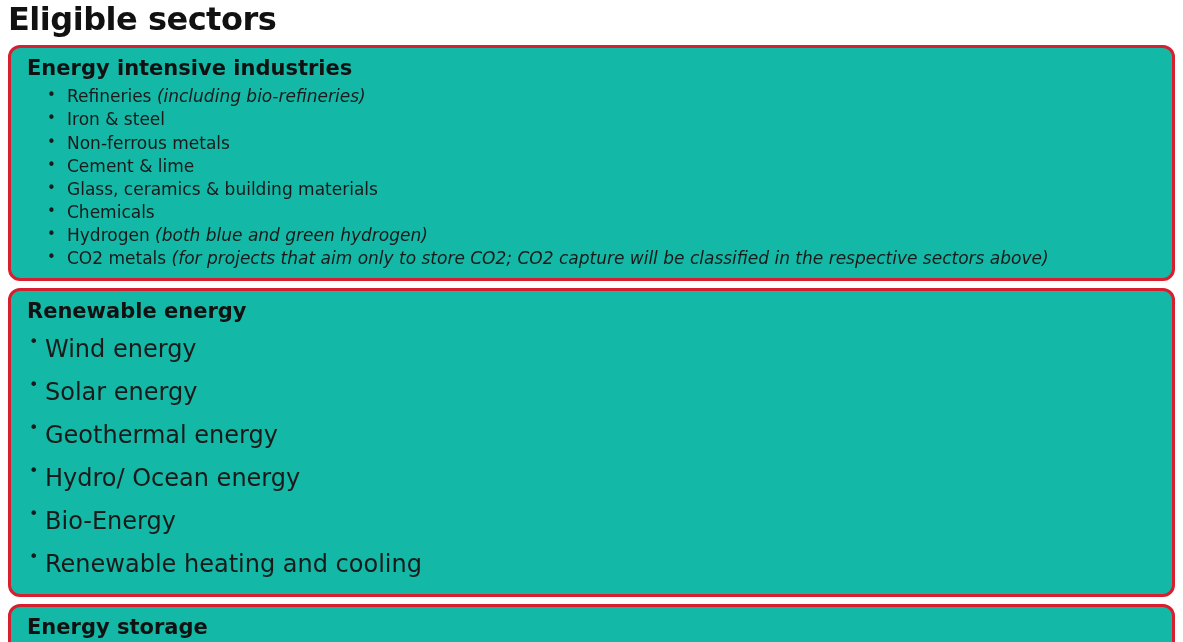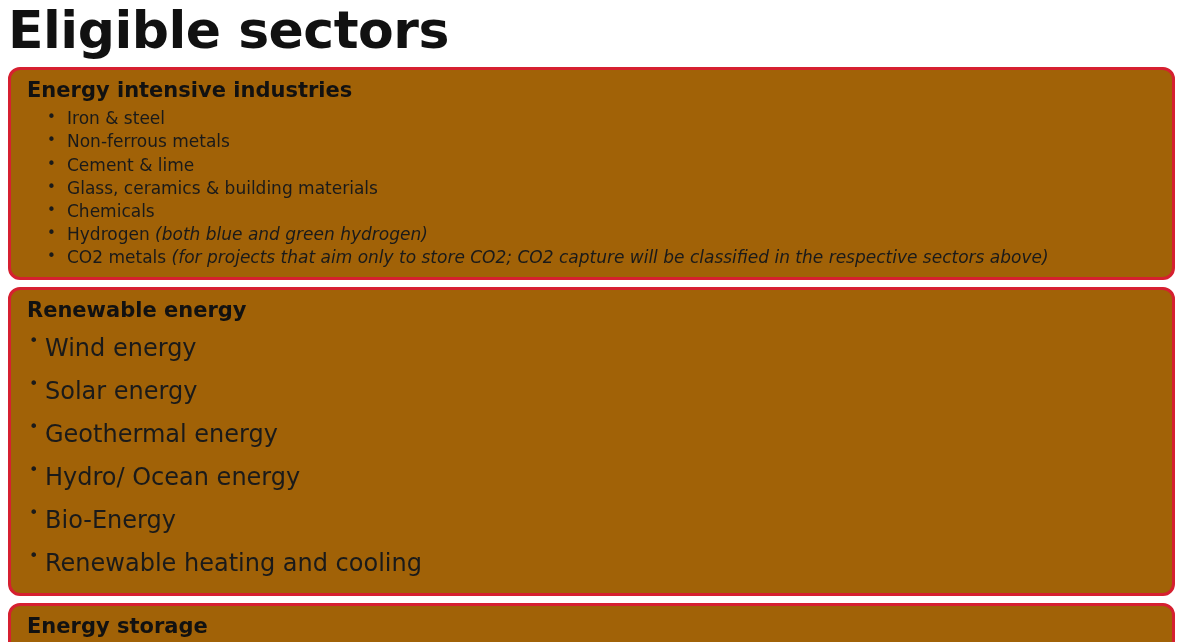--- a/index.html
+++ b/index.html
@@ -14,34 +14,34 @@
     color: #1a1a1a;
     overflow: hidden;
   }
   .page {
     position: relative;
     width: 1183px;
     height: 642px;
     box-sizing: border-box;
   }
   .page-title {
-    font-size: 52px;
+    font-size: 32px;
     font-weight: bold;
     letter-spacing: -0.5px;
     margin: 2px 0 8px 8px;
     line-height: 1.1;
     color: #111111;
   }
   .box {
     border: 3px solid #d62030;
     border-radius: 12px;
     margin: 0 8px 7px 8px;
     padding: 6px 12px 8px 12px;
     box-sizing: border-box;
-    background: #a16207;
+    background: #14b8a6;
   }
   .box-title {
     font-size: 21px;
     font-weight: bold;
     color: #111111;
     margin: 2px 0 4px 4px;
     line-height: 1.2;
   }
   ul.items {
     list-style: none;
@@ -102,20 +102,21 @@
 </head>
 <body>
 
 <div class="page">
 
   <h1 class="page-title">Eligible sectors</h1>
 
   <div class="box box-eii">
     <div class="box-title">Energy intensive industries</div>
     <ul class="items">
+      <li><span>Refineries </span><span class="note">(including bio-refineries)</span></li>
       <li><span>Iron &amp; steel</span><span class="note"></span></li>
       <li><span>Non-ferrous metals</span><span class="note"></span></li>
       <li><span>Cement &amp; lime</span><span class="note"></span></li>
       <li><span>Glass, ceramics &amp; building materials</span><span class="note"></span></li>
       <li><span>Chemicals</span><span class="note"></span></li>
       <li><span>Hydrogen </span><span class="note">(both blue and green hydrogen)</span></li>
       <li><span>CO2 metals </span><span class="note">(for projects that aim only to store CO2; CO2 capture will be classified in the respective sectors above)</span></li>
     </ul>
   </div>
 

